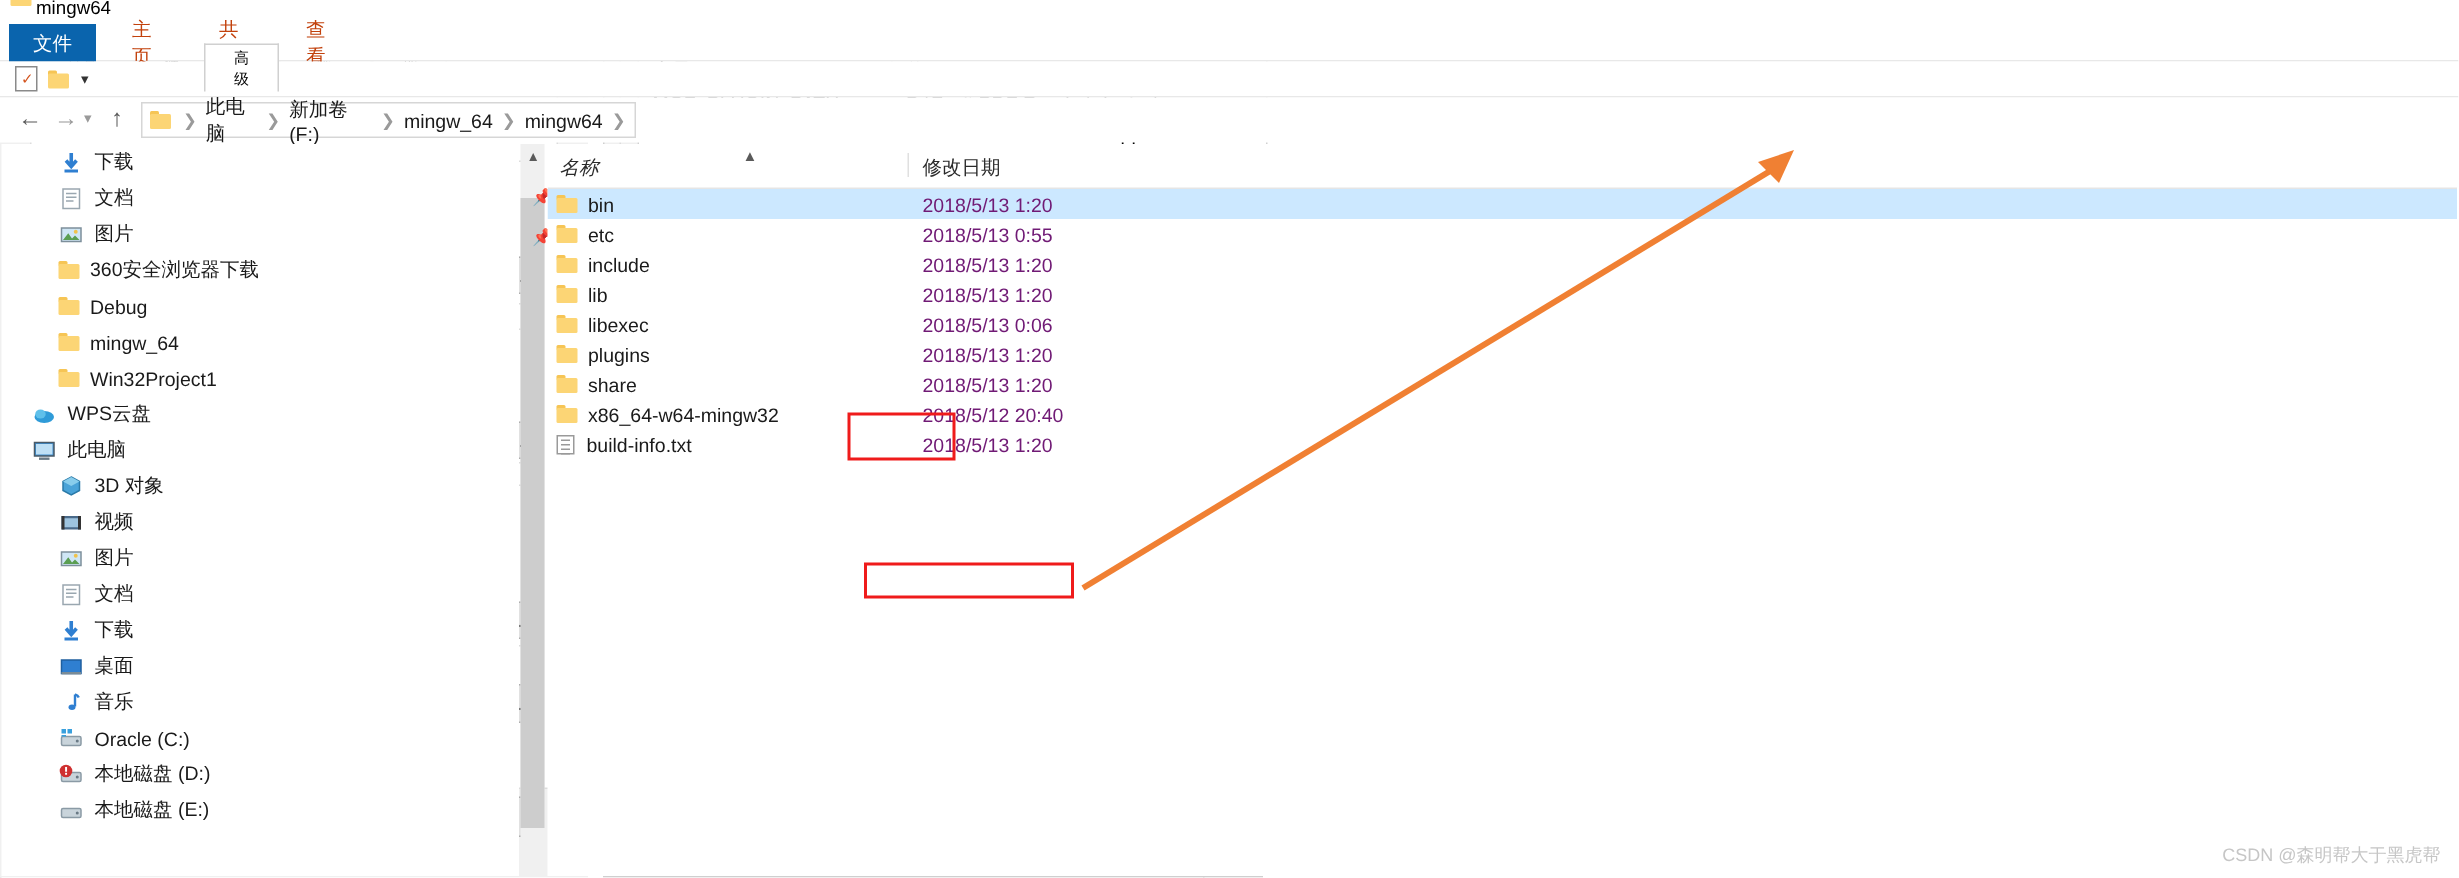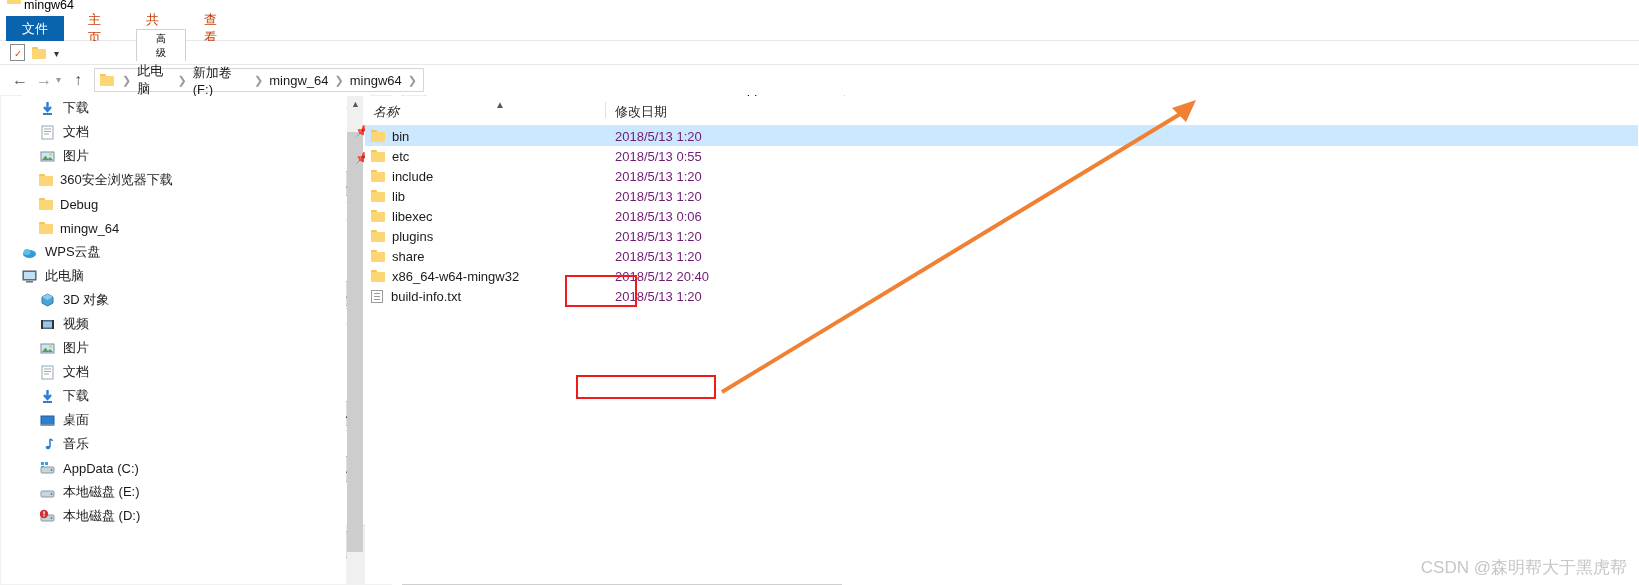--- a/index.html
+++ b/index.html
@@ -75,21 +75,21 @@
   
   .folder { width:14px; height:12px; position:relative; flex:none; margin-right:7px; }
   .folder:before { content:""; position:absolute; left:0; top:0; width:6px; height:3px; background:#f6c555; border-radius:1px 1px 0 0; }
   .folder:after { content:""; position:absolute; left:0; top:2px; width:14px; height:10px; background:#fcd575; border-radius:1px; }
   .doc { width:12px; height:13px; flex:none; margin-right:8px; background:#fff; border:1px solid #9a9a9a; position:relative; }
   .doc:after { content:""; position:absolute; left:2px; top:2px; right:2px; height:1px; background:#9a9a9a; box-shadow:0 3px 0 #9a9a9a, 0 6px 0 #9a9a9a, 0 9px 0 #9a9a9a; }
 
   
   .redbox { position:absolute; border:2px solid #ef1b1b; pointer-events:none; z-index:40; }
   #arrow-svg { position:absolute; left:0; top:0; width:1639px; height:585px; pointer-events:none; z-index:45; }
-  #watermark { position:absolute; right:12px; bottom:6px; font-size:17px; color:#c6c6c6; z-index:50; }
+  #watermark { position:absolute; right:12px; bottom:6px; font-size:12px; color:#c6c6c6; z-index:50; }
 
   .scrollbar { position:absolute; background:#f0f0f0; }
   .scrollthumb { position:absolute; background:#cdcdcd; }
   .pin { position:absolute; color:#7a7a7a; font-size:11px; }
 </style>
 </head>
 <body>
 
 <div class="win" id="sysprops">
   <div id="sysprops-title">系统属性</div>
@@ -277,20 +277,24 @@
         <span>360安全浏览器下载</span>
       </div>
       <div class="nav-item" style="padding-left: 38px;">
         <span class="folder"></span>
         <span>Debug</span>
       </div>
       <div class="nav-item" style="padding-left: 38px;">
         <span class="folder"></span>
         <span>mingw_64</span>
       </div>
+      <div class="nav-item" style="padding-left: 38px;">
+        <span class="folder"></span>
+        <span>Win32Project1</span>
+      </div>
       <div class="nav-item" style="padding-left: 20px;">
         <span class="nav-ico"><svg width="17" height="17" viewBox="0 0 17 17">
             <ellipse cx="8.5" cy="10" rx="6.5" ry="4" fill="#2f9bd8"></ellipse>
             <ellipse cx="6" cy="8" rx="3.5" ry="3" fill="#5fc0ea"></ellipse>
           </svg></span>
         <span>WPS云盘</span>
       </div>
       <div class="nav-item" style="padding-left: 20px;">
         <span class="nav-ico"><svg width="17" height="17" viewBox="0 0 17 17">
             <rect x="2" y="3" width="13" height="9" fill="#3f8fd0" stroke="#4a5a66"></rect>
@@ -353,38 +357,38 @@
         <span>音乐</span>
       </div>
       <div class="nav-item" style="padding-left: 38px;">
         <span class="nav-ico"><svg width="17" height="17" viewBox="0 0 17 17">
             <rect x="2" y="7" width="13" height="6" rx="1" fill="#c9d4db" stroke="#8a9aa5"></rect>
             <circle cx="12.5" cy="10" r="1" fill="#6a7a85"></circle>
             <rect x="2" y="2" width="3" height="3" fill="#39a0dd"></rect>
             <rect x="6" y="2" width="3" height="3" fill="#39a0dd"></rect>
             <rect x="2" y="6" width="3" height="1" fill="#39a0dd"></rect>
           </svg></span>
-        <span>AppData (C:)</span>
-      </div>
-      <div class="nav-item" style="padding-left: 38px;">
-        <span class="nav-ico"><svg width="17" height="17" viewBox="0 0 17 17">
-            <rect x="2" y="7" width="13" height="6" rx="1" fill="#c9d4db" stroke="#8a9aa5"></rect>
-            <circle cx="12.5" cy="10" r="1" fill="#6a7a85"></circle>
-          </svg></span>
-        <span>本地磁盘 (E:)</span>
+        <span>Oracle (C:)</span>
       </div>
       <div class="nav-item" style="padding-left: 38px;">
         <span class="nav-ico"><svg width="17" height="17" viewBox="0 0 17 17">
             <rect x="2" y="7" width="13" height="6" rx="1" fill="#c9d4db" stroke="#8a9aa5"></rect>
             <circle cx="12.5" cy="10" r="1" fill="#6a7a85"></circle>
             <circle cx="5" cy="6" r="4.2" fill="#cf3030"></circle>
             <rect x="4.4" y="3.3" width="1.3" height="3.2" fill="#fff"></rect>
             <rect x="4.4" y="7.2" width="1.3" height="1.3" fill="#fff"></rect>
           </svg></span>
         <span>本地磁盘 (D:)</span>
+      </div>
+      <div class="nav-item" style="padding-left: 38px;">
+        <span class="nav-ico"><svg width="17" height="17" viewBox="0 0 17 17">
+            <rect x="2" y="7" width="13" height="6" rx="1" fill="#c9d4db" stroke="#8a9aa5"></rect>
+            <circle cx="12.5" cy="10" r="1" fill="#6a7a85"></circle>
+          </svg></span>
+        <span>本地磁盘 (E:)</span>
       </div>
     </div>
 
   <div class="scrollbar" style="left:347px;top:96px;width:16px;bottom:1px;">
     <div style="position:absolute;left:4px;top:3px;font-size:9px;color:#5a5a5a;">▲</div>
     <div class="scrollthumb" style="left:0;top:36px;width:16px;height:420px;"></div>
   </div>
   <span class="pin" style="left:355px;top:125px;">📌</span>
   <span class="pin" style="left:355px;top:152px;">📌</span>
 

